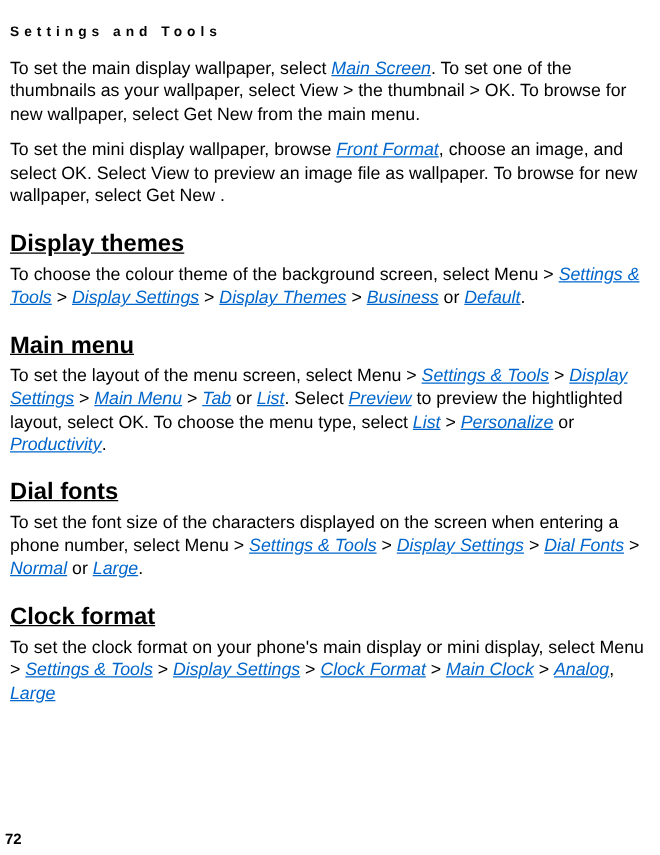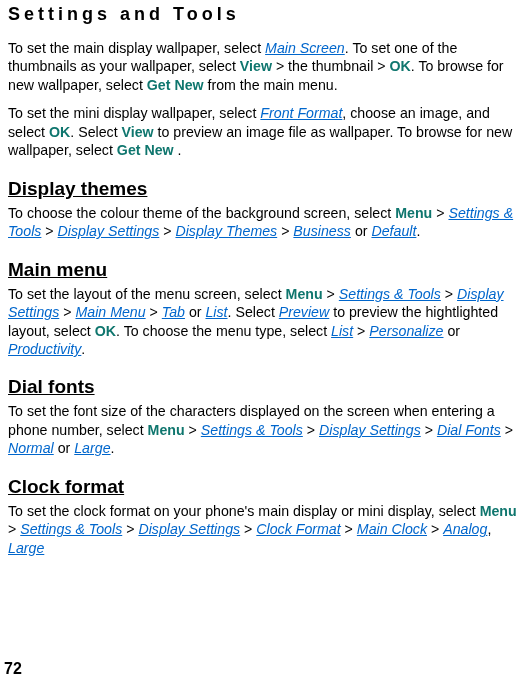--- a/index.html
+++ b/index.html
@@ -9,67 +9,67 @@
       width: 528px;
       height: 684px;
       background: #fff;
       color: #000;
       position: relative;
     }
     .page {
       padding: 0 8px;
     }
     .header {
-      font-size: 18px;
+      font-size: 11px;
       font-weight: bold;
       letter-spacing: 4px;
-      padding: 4px 0 10px 0;
+      padding: 20px 0 10px 0;
     }
     .para {
       font-size: 14.2px;
       line-height: 1.3;
       margin: 4px 0 10px 0;
     }
     .blue-italic {
       color: #0066cc;
       font-style: italic;
       text-decoration: underline;
     }
     .bold-blue {
-      color: #0f766e;
-      font-weight: bold;
+      color: #000000;
+      font-weight: normal;
       margin-top: 24px;
     }
     h2.section {
       font-size: 19px;
       font-weight: bold;
       text-decoration: underline;
       margin: 18px 0 2px 0;
     }
     .page-number {
       position: absolute;
       bottom: 6px;
       left: 4px;
-      font-size: 16px;
+      font-size: 12px;
       font-weight: bold;
     }
   </style>
 </head>
 <body>
 
 <div class="page">
 
   <div class="header">Settings and Tools</div>
 
   <div class="para">
     <span>To set the main display wallpaper, select </span><span class="blue-italic">Main Screen</span><span>. To set one of the thumbnails as your wallpaper, select </span><span class="bold-blue">View</span><span> &gt; the thumbnail &gt; </span><span class="bold-blue">OK</span><span>. To browse for new wallpaper, select </span><span class="bold-blue">Get New</span><span> from the main menu.</span>
   </div>
 
   <div class="para">
-    <span>To set the mini display wallpaper, select </span><span class="blue-italic">Front Format</span><span>, choose an image, and select </span><span class="bold-blue">OK</span><span>. Select </span><span class="bold-blue">View</span><span> to preview an image file as wallpaper. To browse for new wallpaper, select </span><span class="bold-blue">Get New</span><span> .</span>
+    <span>To set the mini display wallpaper, browse </span><span class="blue-italic">Front Format</span><span>, choose an image, and select </span><span class="bold-blue">OK</span><span>. Select </span><span class="bold-blue">View</span><span> to preview an image file as wallpaper. To browse for new wallpaper, select </span><span class="bold-blue">Get New</span><span> .</span>
   </div>
 
   <h2 class="section">Display themes</h2>
   <div class="para">
     <span>To choose the colour theme of the background screen, select </span><span class="bold-blue">Menu</span><span> &gt; </span><span class="blue-italic">Settings &amp; Tools</span><span> &gt; </span><span class="blue-italic">Display Settings</span><span> &gt; </span><span class="blue-italic">Display Themes</span><span> &gt; </span><span class="blue-italic">Business</span><span> or </span><span class="blue-italic">Default</span><span>.</span>
   </div>
 
   <h2 class="section">Main menu</h2>
   <div class="para">
     <span>To set the layout of the menu screen, select </span><span class="bold-blue">Menu</span><span> &gt; </span><span class="blue-italic">Settings &amp; Tools</span><span> &gt; </span><span class="blue-italic">Display Settings</span><span> &gt; </span><span class="blue-italic">Main Menu</span><span> &gt; </span><span class="blue-italic">Tab</span><span> or </span><span class="blue-italic">List</span><span>. Select </span><span class="blue-italic">Preview</span><span> to preview the hightlighted layout, select </span><span class="bold-blue">OK</span><span>. To choose the menu type, select </span><span class="blue-italic">List</span><span> &gt; </span><span class="blue-italic">Personalize</span><span> or </span><span class="blue-italic">Productivity</span><span>.</span>

